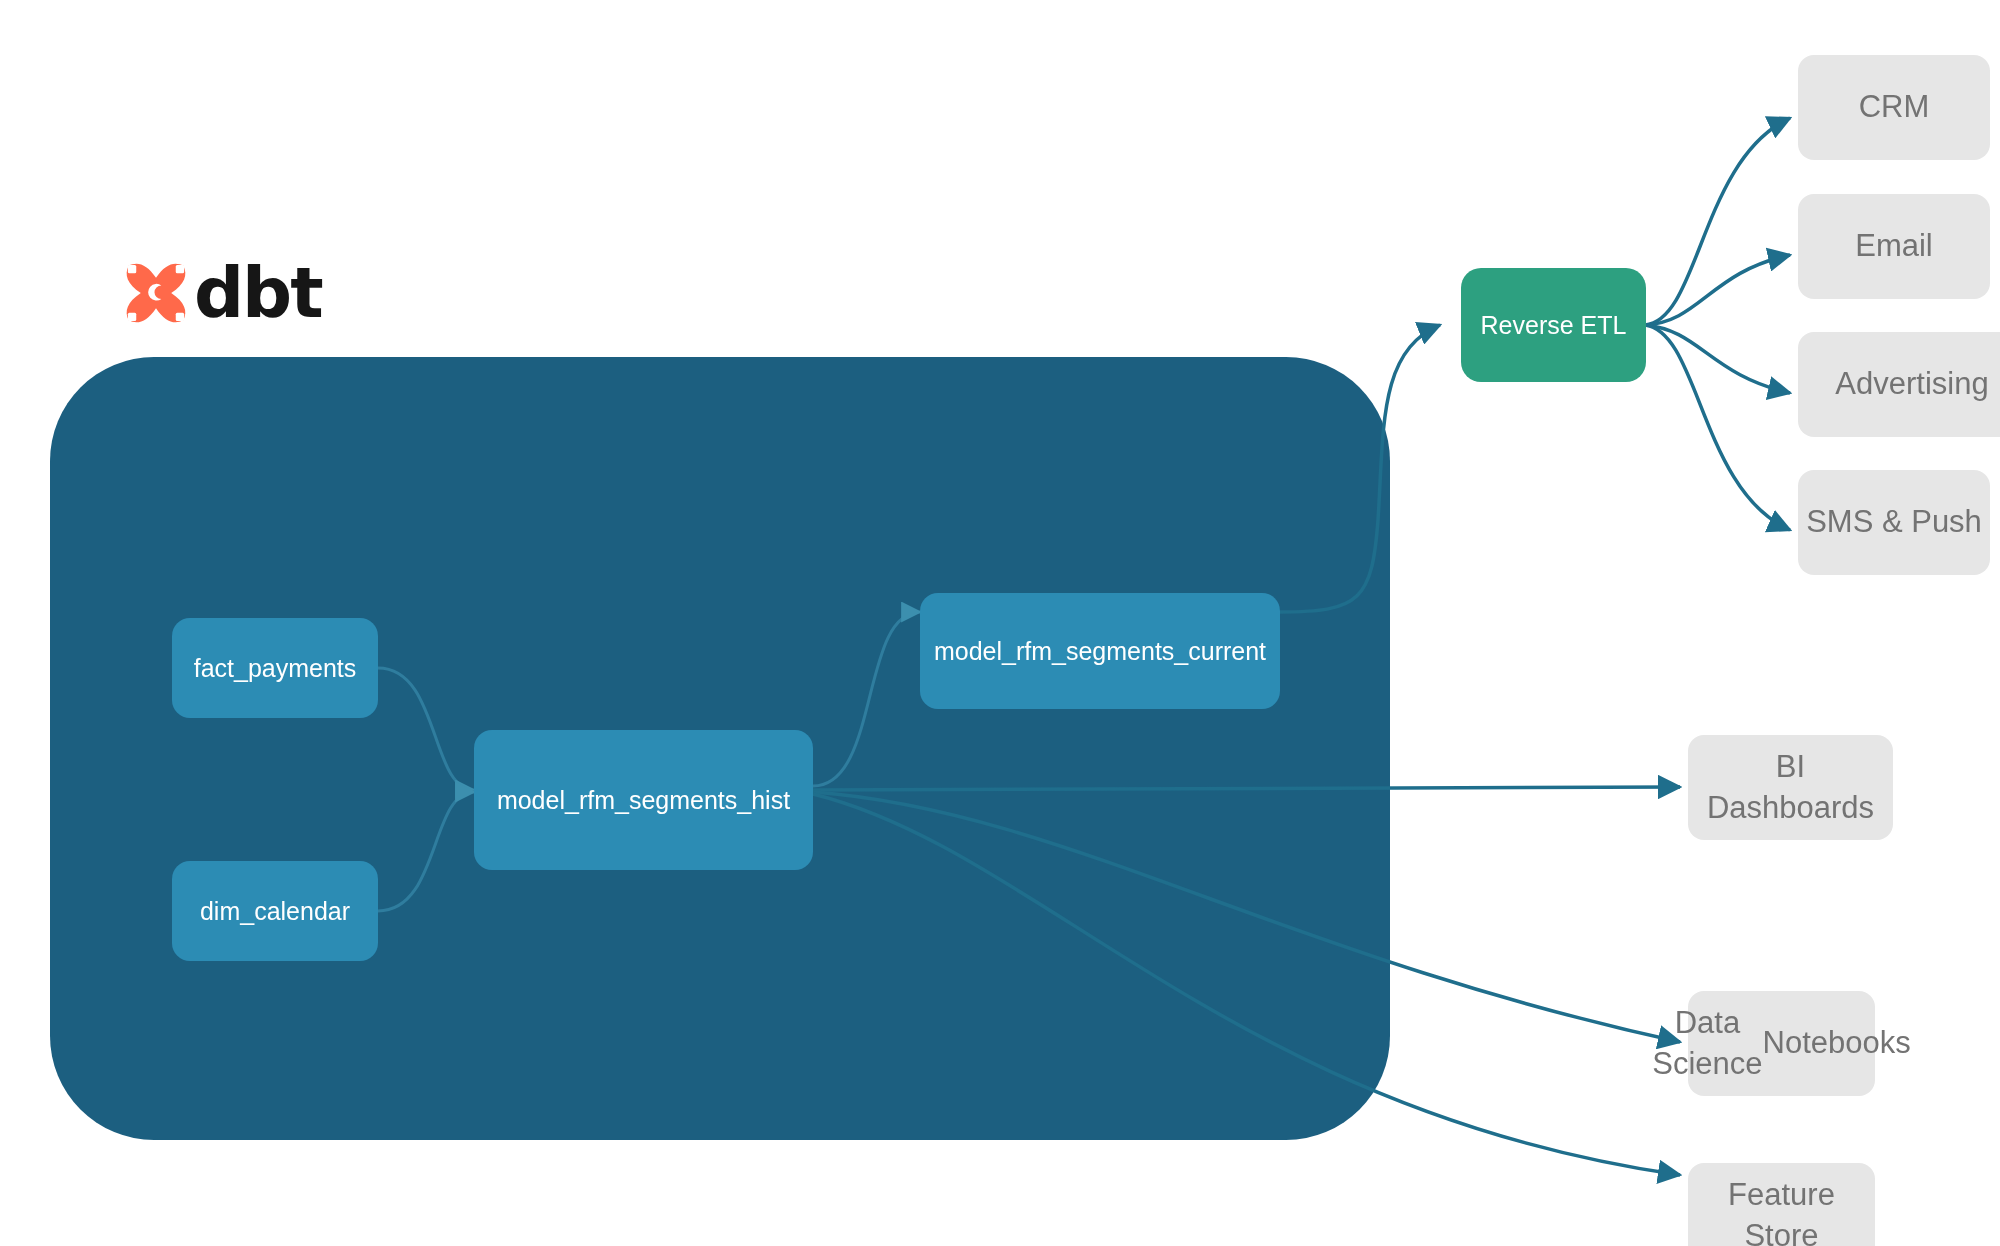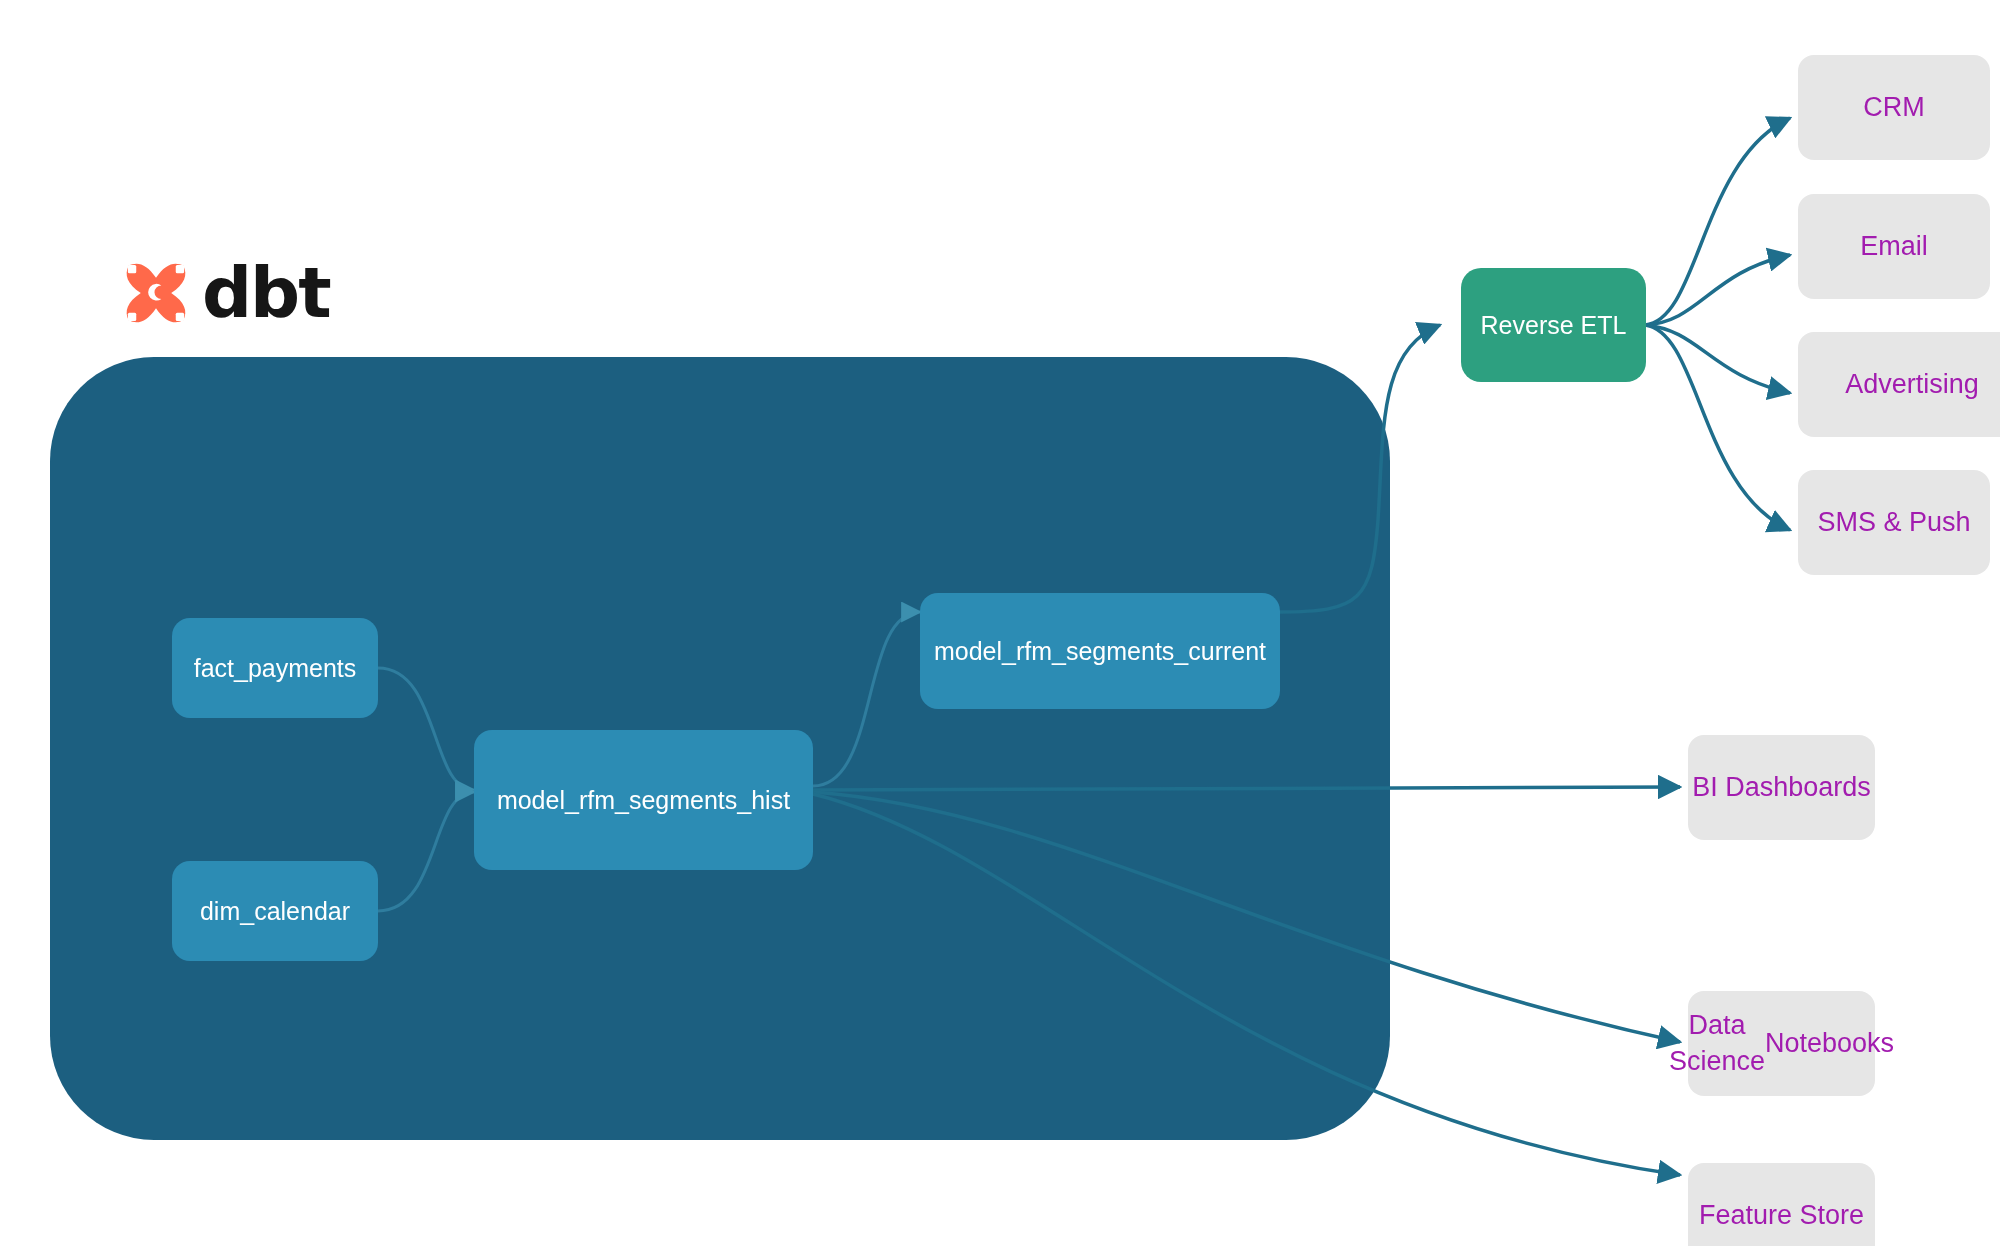--- a/index.html
+++ b/index.html
@@ -17,21 +17,21 @@
     background: #ffffff;
     overflow: hidden;
   }
   
   #dbt-logo {
     position: absolute;
     left: 118px;
     top: 255px;
     display: flex;
     align-items: center;
-    gap: 8px;
+    gap: 0;
   }
   #dbt-mark { width: 76px; height: 76px; display: block; }
   #dbt-wordmark {
     font-family: "DejaVu Sans", sans-serif;
     font-weight: 700;
     font-size: 70px;
     letter-spacing: -2px;
     color: #161616;
     line-height: 1;
   }
@@ -65,22 +65,22 @@
   .model-node {
     background: #2C8CB4;
     border-radius: 18px;
     color: #ffffff;
     font-size: 25px;
     padding: 0 18px;
   }
   .ext-node {
     background: #E6E6E6;
     border-radius: 16px;
-    color: #a21caf;
-    font-size: 27px;
+    color: #737373;
+    font-size: 31px;
     line-height: 1.3;
   }
   .etl-node {
     background: #2DA080;
     border-radius: 20px;
     color: #ffffff;
     font-size: 25px;
   }
 </style>
 </head>
@@ -172,21 +172,21 @@
   </div>
 
   <div class="node ext-node" style="left:1798px; top:332px; width:228px; height:105px;">
     <span>Advertising</span>
   </div>
 
   <div class="node ext-node" style="left:1798px; top:470px; width:192px; height:105px;">
     <span>SMS &amp; Push</span>
   </div>
 
-  <div class="node ext-node" style="left:1688px; top:735px; width:187px; height:105px;">
+  <div class="node ext-node" style="left:1688px; top:735px; width:205px; height:105px;">
     <span>BI Dashboards</span>
   </div>
 
   <div class="node ext-node" style="left:1688px; top:991px; width:187px; height:105px; ">
     <span>Data Science</span>
     <span>Notebooks</span>
   </div>
 
   <div class="node ext-node" style="left:1688px; top:1123px; width:187px; height:105px;margin-top:40px;">
     <span>Feature Store</span>

